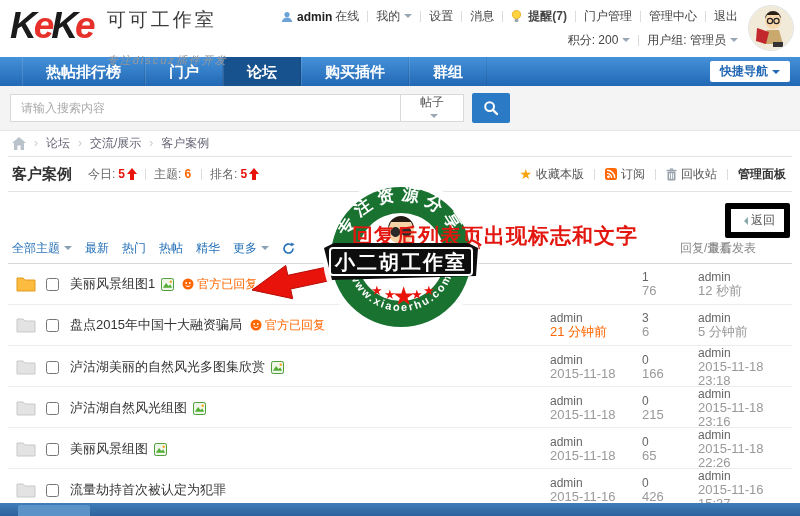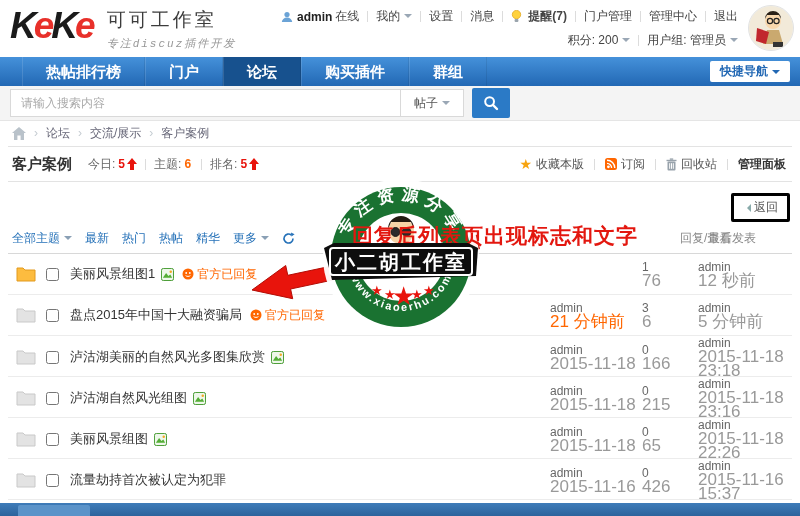--- a/index.html
+++ b/index.html
@@ -9,41 +9,41 @@
     font-family:"Liberation Sans","DejaVu Sans",sans-serif;
     background:#fff; font-size:12px; color:#333;
   }
   
   .hdr { height:57px; position:relative; padding:4px 8px 0; background:#fff; }
   .logo { position:absolute; left:10px; top:6px; display:flex; align-items:flex-start; cursor:pointer; }
   .brand { font-style:italic; font-weight:900; font-size:37px; line-height:40px; letter-spacing:-3px; }
   .brand .k { color:#1b1b1b; } .brand .e { color:#e8302a; }
   .sitename { margin-left:14px; }
   .sitename .cn { font-size:19px; color:#3c3c3c; letter-spacing:3px; line-height:28px; }
-  .sitename .tg { font-size:11px; color:#979797; font-style:italic; letter-spacing:2px; margin-top:2px; font-family:Liberation Mono, monospace; }
+  .sitename .tg { font-size:11px; color:#979797; font-style:italic; letter-spacing:2px; margin-top:19px; font-family:Liberation Sans, sans-serif; }
   .ubar { position:absolute; right:62px; top:8px; text-align:right; }
   .uline { display:flex; align-items:center; justify-content:flex-end; height:17px; color:#444; }
   .uline a { color:#444; text-decoration:none; cursor:pointer; }
   .uline .uname { font-weight:bold; color:#222; margin:0 3px 0 4px; }
   .uline + .uline { margin-top:7px; color:#555;text-align:center; }
   i.sep { border-left:1px solid #dcdcdc; height:11px; margin:0 8px; display:inline-block; }
   .notice { color:#1f66ad; font-weight:bold; margin-left:6px; }
   .caret { display:inline-block; width:0; height:0; border:4px solid transparent; border-top-color:#9aa7b5; margin:3px 0 0 4px; }
   .avatar { position:absolute; right:6px; top:5px; width:46px; height:46px; border-radius:50%; overflow:hidden; background:#eef3f8; border:1px solid #e2e2e2; }
   
   .nav { height:29px; background:linear-gradient(#4591da,#2268b4); display:flex; align-items:stretch; padding-left:22px; }
   .nav-item { color:#fff; font-size:15px; font-weight:bold; line-height:29px; padding:0 23px; cursor:pointer; border-left:1px solid rgba(255,255,255,.12); border-right:1px solid rgba(0,0,0,.08); }
   .nav-item.active { background:#17518e; }
   .quicknav { margin-left:auto; align-self:center; margin-right:10px; background:#fff; color:#2268b4; font-weight:bold; font-size:12px; padding:2px 10px; border-radius:2px; cursor:pointer; display:flex; align-items:center; }
   .quicknav .caret { border-top-color:#2268b4; margin-top:4px; }
   
-  .searchbar { height:35px; background:#f4f4f4; border-bottom:1px solid #e5e5e5; display:flex; align-items:center; padding-left:10px; }
+  .searchbar { height:45px; background:#f4f4f4; border-bottom:1px solid #e5e5e5; display:flex; align-items:center; padding-left:10px; }
   .s-input { width:390px; height:28px; border:1px solid #d9d9d9; border-right:none; padding:0 10px; font-size:12px; color:#555; background:#fff; outline:none; }
   .s-input::placeholder { color:#aaa; }
-  .s-type { width:64px; height:28px; border:1px solid #d9d9d9; background:#fff; display:flex; align-items:center; justify-content:center; color:#555; cursor:pointer; }
+  .s-type { width:64px; height:28px; border:1px solid #d9d9d9; background:#fff; display:flex; align-items:center; justify-content:center; color:#555; cursor:pointer;flex-direction:column; }
   .s-btn { width:38px; height:30px; margin-left:8px; background:#2b7ac6; border:none; border-radius:2px; cursor:pointer; display:flex; align-items:center; justify-content:center; }
   .hot { margin-left:16px; display:flex; align-items:center; }
   .hot b { color:#333; margin-right:8px; }
   .hot a { color:#3c5064; text-decoration:none; margin-right:10px; cursor:pointer; }
   
   .crumbs { height:25px; display:flex; align-items:center; padding-left:12px; color:#78828c; }
   .crumb { color:#667; cursor:pointer; }
   .crumb + .crumb::before, .crumb:first-of-type::before { content:"\203A"; color:#c5ccd2; margin:0 8px; cursor:default; }
   
   .fhead { height:36px; margin:0 8px; border-top:1px solid #e3e3e3; border-bottom:1px solid #e3e3e3; display:flex; align-items:center; padding:0 4px; }
@@ -53,36 +53,36 @@
   .fstat .num-o { color:#f60; font-weight:bold; margin:0 2px 0 3px; }
   .facts { margin-left:auto; display:flex; align-items:center; color:#555; }
   .facts a { color:#555; text-decoration:none; margin:0 2px; cursor:pointer; display:flex; align-items:center; }
   .facts a.bold { font-weight:bold; color:#333; }
   .facts svg, .facts .star { margin-right:4px; }
   .star { color:#f7a410; font-size:14px; line-height:12px; }
   
   .toolbar { height:42px; position:relative; }
   .btn-post { position:absolute; left:8px; top:6px; width:66px; height:30px; background:linear-gradient(#58a7e6,#2b74c2); border:1px solid #2368af; border-radius:3px; color:#fff; font-weight:bold; font-size:14px; cursor:pointer; display:flex; align-items:center; justify-content:center; }
   .btn-post .caret { border-top-color:#fff; margin-left:5px; }
-  .btn-back { position:absolute; right:10px; top:11px; background:#fff; border:3px solid #000000; border-radius:2px; color:#555; font-size:12px; padding:3px 9px; cursor:pointer; display:flex; align-items:center; }
+  .btn-back { position:absolute; right:10px; top:11px; background:#fff; border:6px solid #000000; border-radius:2px; color:#555; font-size:12px; padding:3px 9px; cursor:pointer; display:flex; align-items:center; }
   .tri-left { width:0; height:0; border:4px solid transparent; border-right-color:#8aa; margin-right:3px; }
   
   .list { margin:0 8px; position:relative; }
   .filterrow { height:30px; display:flex; align-items:center; border-bottom:1px solid #d8d8d8; position:relative; padding-left:4px; }
   .filterrow a { text-decoration:none; color:#2571b8; margin-right:13px; cursor:pointer; display:flex; align-items:center; }
   .filterrow .caret { border-top-color:#7a8globalsa; }
   .filterrow .caret { border-top-color:#8aa0b5; }
   .colhead { position:absolute; color:#888; cursor:default; }
   .col-rv { left:672px; } .col-lp { left:700px; }
   .row { display:grid; grid-template-columns:30px 24px 1fr 92px 56px 88px; align-items:center; height:41px; border-bottom:1px solid #ececec; padding:0 6px 0 8px; }
   .row .title-cell { display:flex; align-items:center; overflow:hidden; white-space:nowrap; }
   .row a.tl { color:#333; font-size:13px; text-decoration:none; cursor:pointer; }
   .row .cell { display:flex; flex-direction:column; justify-content:center; line-height:14px; }
   .row .l1 { color:#666; font-size:12px; }
-  .row .l2 { color:#999; font-size:17px; }
+  .row .l2 { color:#999; font-size:13px; }
   .row .l2.recent { color:#f60; }
   .badge { display:flex; align-items:center; margin-left:8px; color:#f60; font-size:12px; }
   .badge svg { margin-right:3px; }
   .att { margin-left:6px; }
   .cbx { width:13px; height:13px; margin:0; cursor:pointer; }
   
   .bbar { position:absolute; left:0; bottom:0; width:800px; height:13px; background:linear-gradient(#3f7cb9,#2c639c); }
   .bbar .seg { position:absolute; left:18px; top:2px; width:72px; height:11px; background:#5b93c9; border-radius:2px 2px 0 0; }
   
   .ov-arrow { position:absolute; left:246px; top:226px; z-index:3; }

